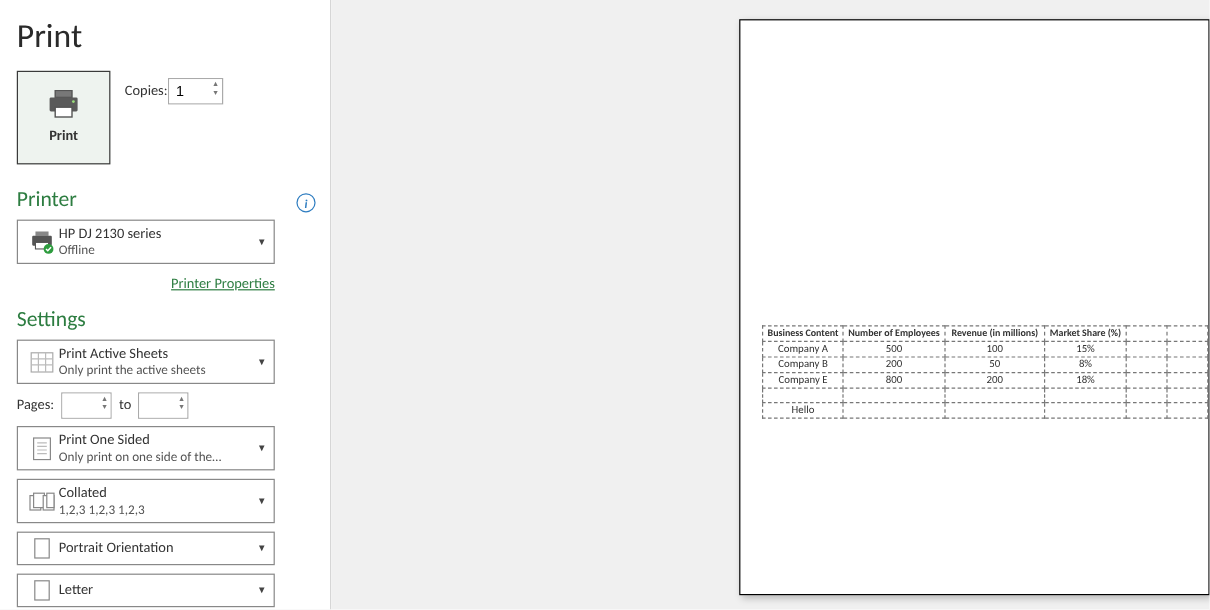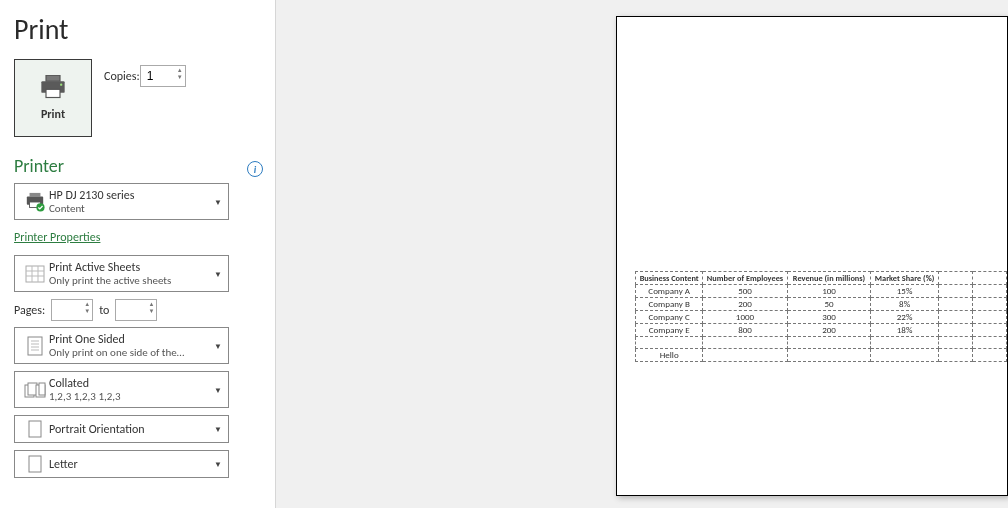--- a/index.html
+++ b/index.html
@@ -20,21 +20,21 @@
   .section-header { display: flex; justify-content: space-between; align-items: center; margin-top: 4px; }
   .section-title { font-size: 18px; font-weight: 400; color: #2d7d41; margin-bottom: 6px; }
   .info-icon-wrap { width: 16px; height: 16px; border: 1.5px solid #2d7cc0; border-radius: 50%; display: flex; align-items: center; justify-content: center; color: #2d7cc0; font-size: 10px; font-weight: bold; font-style: italic; cursor: pointer; }
   .dropdown { width: 215px; border: 1px solid #888; background: #fff; display: flex; align-items: center; padding: 4px 6px; cursor: pointer; position: relative; min-height: 34px; }
   .dropdown .dd-icon { width: 28px; display: flex; align-items: center; justify-content: center; flex-shrink: 0; }
   .dropdown .dd-text { flex: 1; display: flex; flex-direction: column; overflow: hidden; }
   .dropdown .dd-line1 { font-size: 12px; color: #333; white-space: nowrap; overflow: hidden; text-overflow: ellipsis; }
   .dropdown .dd-line2 { font-size: 11px; color: #555; white-space: nowrap; overflow: hidden; text-overflow: ellipsis; }
   .dropdown .dd-caret { font-size: 8px; color: #444; margin-left: 4px; }
   .dropdown.single { min-height: 28px; }
-  .link-row { text-align: left; width: 215px; margin: 6px 0 10px 0; }
+  .link-row { text-align: right; width: 215px; margin: 6px 0 10px 0; }
   .link { font-size: 12px; color: #2d7d41; text-decoration: underline; cursor: pointer; }
   .pages-row { display: flex; align-items: center; gap: 6px; margin: 6px 0; width: 215px; }
   .pages-label { font-size: 12px; color: #333; }
   .settings-stack .dropdown { margin-bottom: 7px; }
   .divider { width: 1px; background: #d6d6d6; margin-right: 0; }
   .preview-area { flex: 1; background: #f0f0f0; display: flex; justify-content: flex-end; padding: 16px 0 0 40px; position: relative; }
   .preview-page { width: 392px; height: 480px; background: #fff; border: 1.5px solid #000; box-shadow: 2px 2px 6px rgba(0,0,0,.25); position: relative; }
   .preview-table { position: absolute; top: 254px; left: 18px; right: 0; border-collapse: collapse; font-family: Calibri, sans-serif; font-size: 9px; }
   .preview-table th, .preview-table td { border: 1px dashed #777; text-align: center; height: 12px; line-height: 12px; padding: 0 2px; white-space: nowrap; overflow: hidden; }
   .preview-table th { font-weight: bold; font-size: 8.3px; }
@@ -84,29 +84,30 @@
         <svg width="22" height="20" viewBox="0 0 24 22">
           <rect x="6" y="1" width="12" height="4" fill="#888"></rect>
           <rect x="3" y="5" width="18" height="9" rx="1" fill="#555"></rect>
           <rect x="6" y="11" width="12" height="6" fill="#fff" stroke="#555"></rect>
           <circle cx="18" cy="17" r="4.5" fill="#2d9c3e"></circle>
           <path d="M15.7 17 l1.6 1.6 l3 -3.2" stroke="#fff" stroke-width="1.4" fill="none"></path>
         </svg>
       </span>
       <span class="dd-text">
         <span class="dd-line1">HP DJ 2130 series</span>
-        <span class="dd-line2">Content</span>
+        <span class="dd-line2">Offline</span>
       </span>
       <span class="dd-caret">▼</span>
     </div>
 
     <div class="link-row">
       <span class="link">Printer Properties</span>
     </div>
 
+    <div class="section-title">Settings</div>
 
     <div class="settings-stack">
       <div class="dropdown">
         <span class="dd-icon">
           <svg width="20" height="18" viewBox="0 0 20 18">
             <rect x="1" y="1" width="18" height="16" fill="#fff" stroke="#aaa"></rect>
             <line x1="1" y1="6" x2="19" y2="6" stroke="#bbb"></line>
             <line x1="1" y1="11" x2="19" y2="11" stroke="#bbb"></line>
             <line x1="7" y1="1" x2="7" y2="17" stroke="#bbb"></line>
             <line x1="13" y1="1" x2="13" y2="17" stroke="#bbb"></line>
@@ -215,28 +216,20 @@
         </tr>
         <tr>
           <td>Company B</td>
           <td>200</td>
           <td>50</td>
           <td>8%</td>
           <td></td>
           <td></td>
         </tr>
         <tr>
-          <td>Company C</td>
-          <td>1000</td>
-          <td>300</td>
-          <td>22%</td>
-          <td></td>
-          <td></td>
-        </tr>
-        <tr>
           <td>Company E</td>
           <td>800</td>
           <td>200</td>
           <td>18%</td>
           <td></td>
           <td></td>
         </tr>
         <tr>
           <td></td>
           <td></td>

